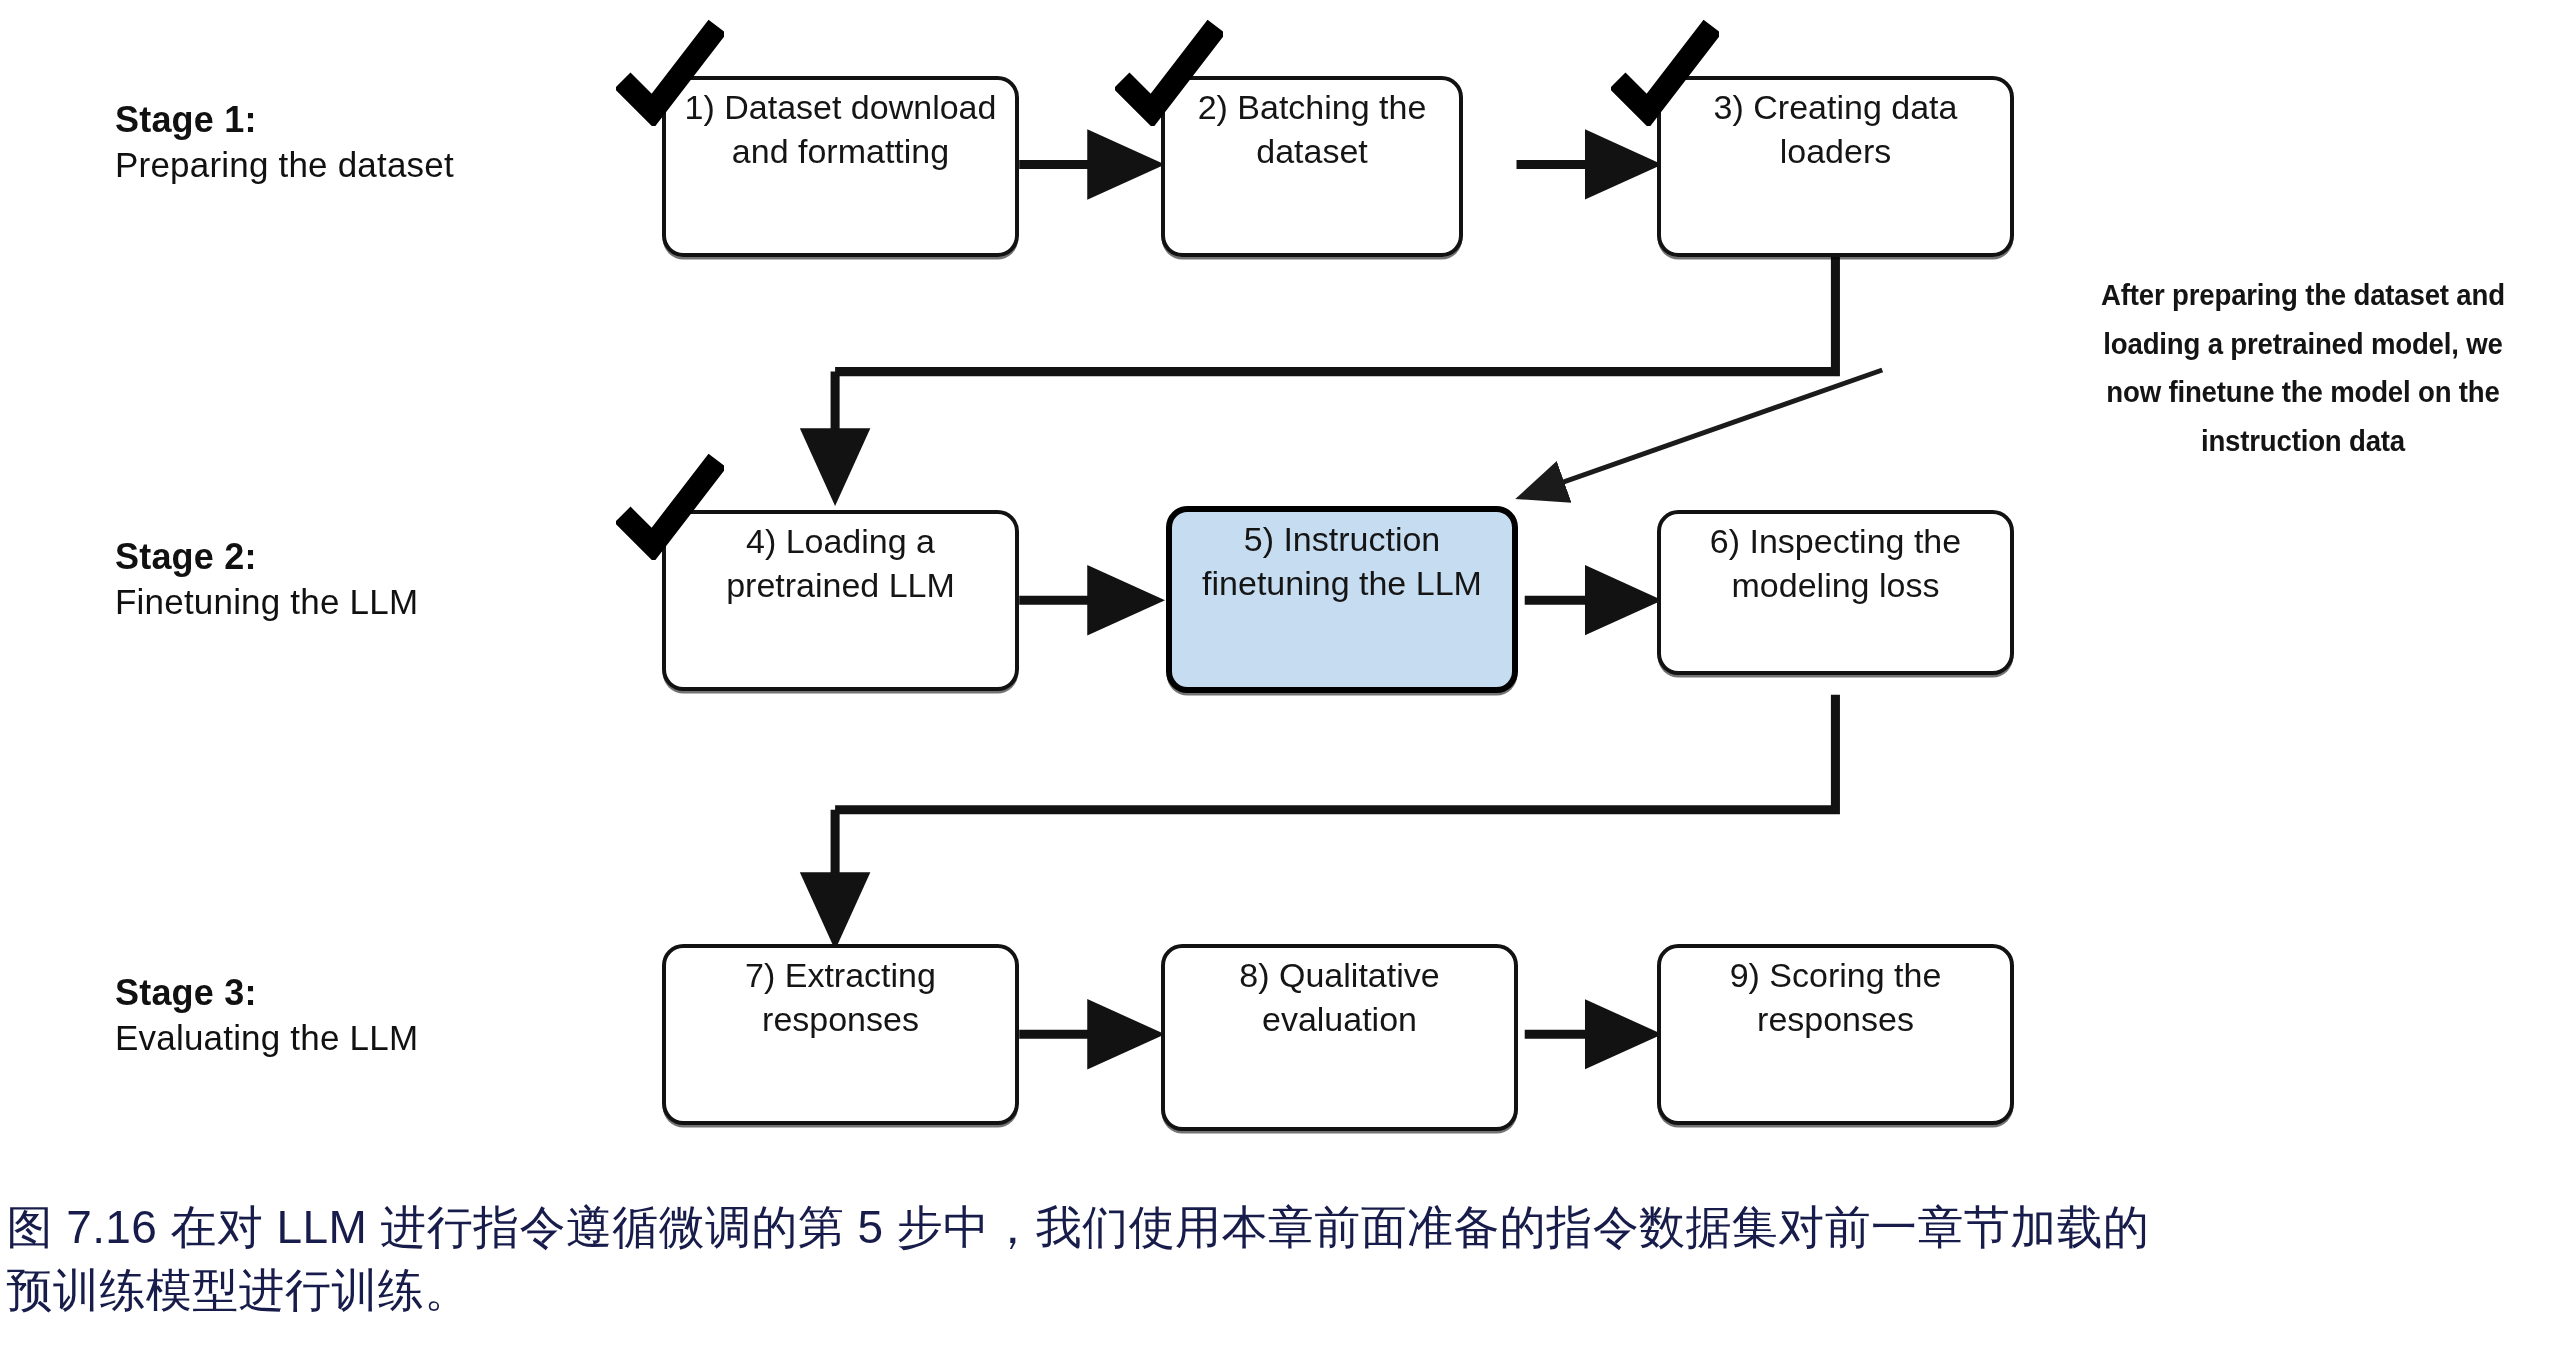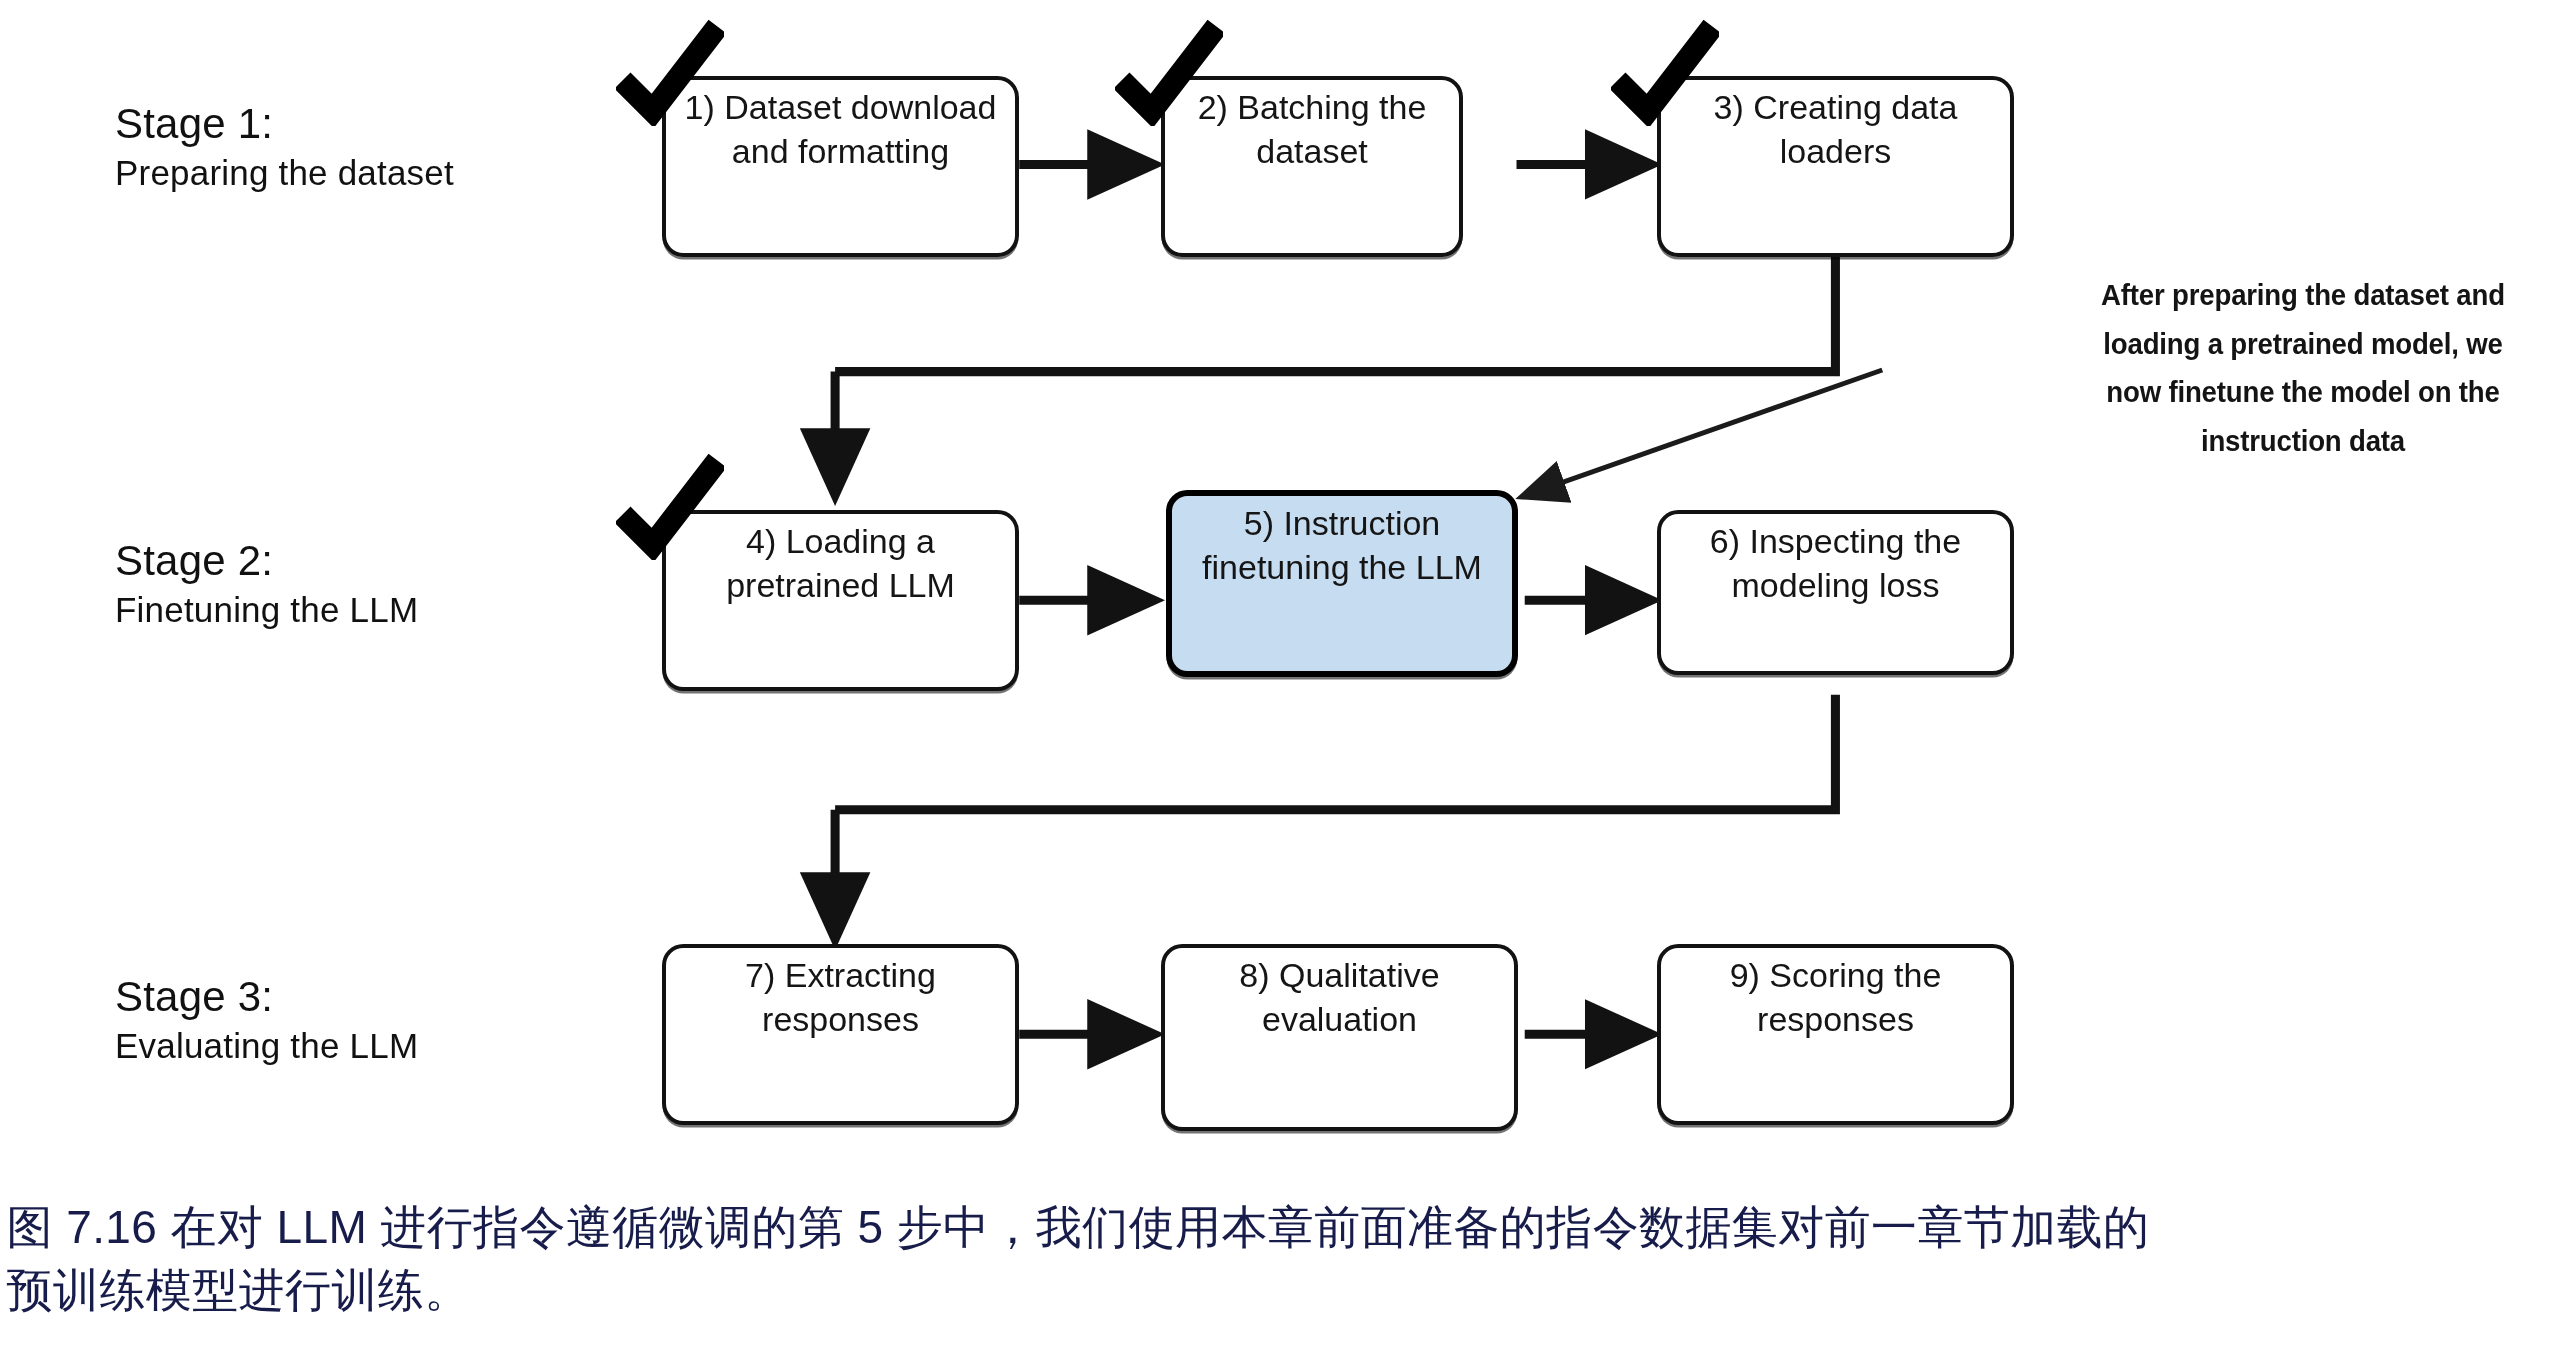--- a/index.html
+++ b/index.html
@@ -3,21 +3,21 @@
 <meta charset="utf-8">
 <style>
   html,body{margin:0;padding:0;background:#ffffff;}
   body{width:2576px;height:1373px;position:relative;overflow:hidden;
        font-family:"Liberation Sans","DejaVu Sans",sans-serif;color:#111;}
 
   #canvas{position:absolute;left:0;top:0;width:2576px;height:1373px;}
 
   
   .stage-label{position:absolute;line-height:1.28;}
-  .stage-label .st-title{font-weight:normal;font-size:42px;color:#111;letter-spacing:0.2px;}
+  .stage-label .st-title{font-weight:bold;font-size:36px;color:#111;letter-spacing:0.2px;}
   .stage-label .st-sub{font-weight:normal;font-size:35px;color:#111;letter-spacing:0.2px;}
 
   
   .node{position:absolute;box-sizing:border-box;
         border:4.1px solid #121212;border-radius:21.4px;background:#ffffff;
         display:flex;align-items:flex-start;justify-content:center;text-align:center;
         font-size:34px;line-height:1.30;color:#151515;padding:5px 11.5px;
         box-shadow:0 3.3px 0 -0.8px rgba(0,0,0,.55);}
   .node.highlight{background:#c6dcf0;border-width:6.6px;border-color:#000;}
 
@@ -105,21 +105,21 @@
   </div>
 
   <div class="node" style="left:1657px;top:76px;width:357px;height:181px;">
     <span>3) Creating data loaders</span>
   </div>
 
   <div class="node" style="left:662px;top:510px;width:357px;height:181px;">
     <span>4) Loading a pretrained LLM</span>
   </div>
 
-  <div class="node highlight" style="left:1166px;top:490px;width:352px;height:187px;">
+  <div class="node highlight" style="left:1166px;top:506px;width:352px;height:187px;">
     <span>5) Instruction finetuning the LLM</span>
   </div>
 
   <div class="node" style="left:1657px;top:510px;width:357px;height:165px;">
     <span>6) Inspecting the modeling loss</span>
   </div>
 
   <div class="node" style="left:662px;top:944px;width:357px;height:181px;">
     <span>7) Extracting responses</span>
   </div>

